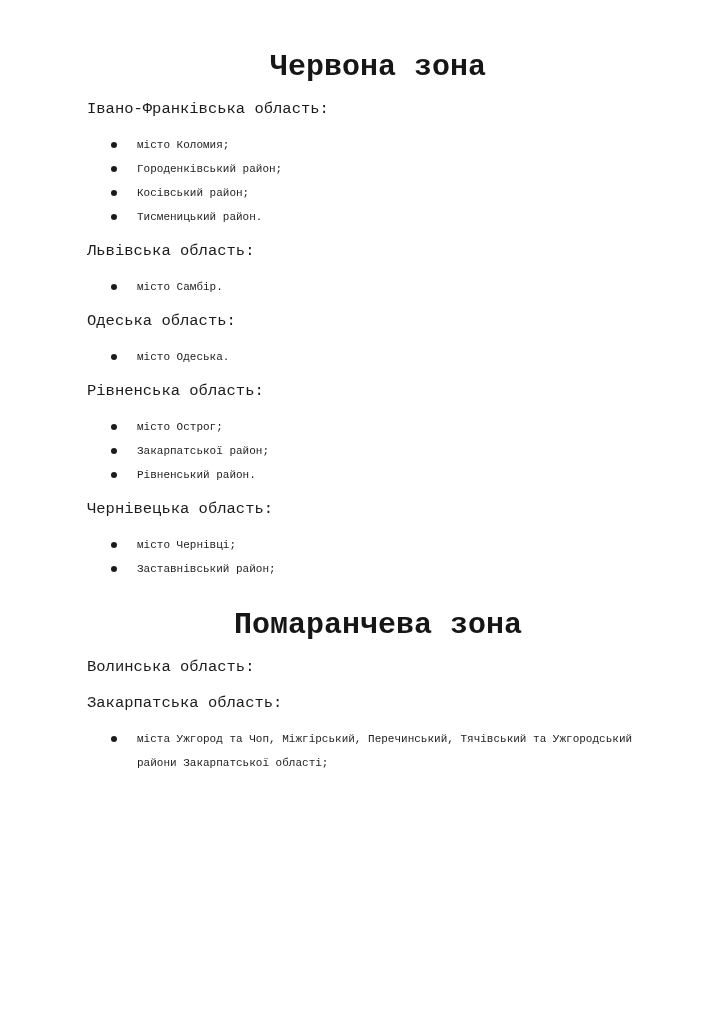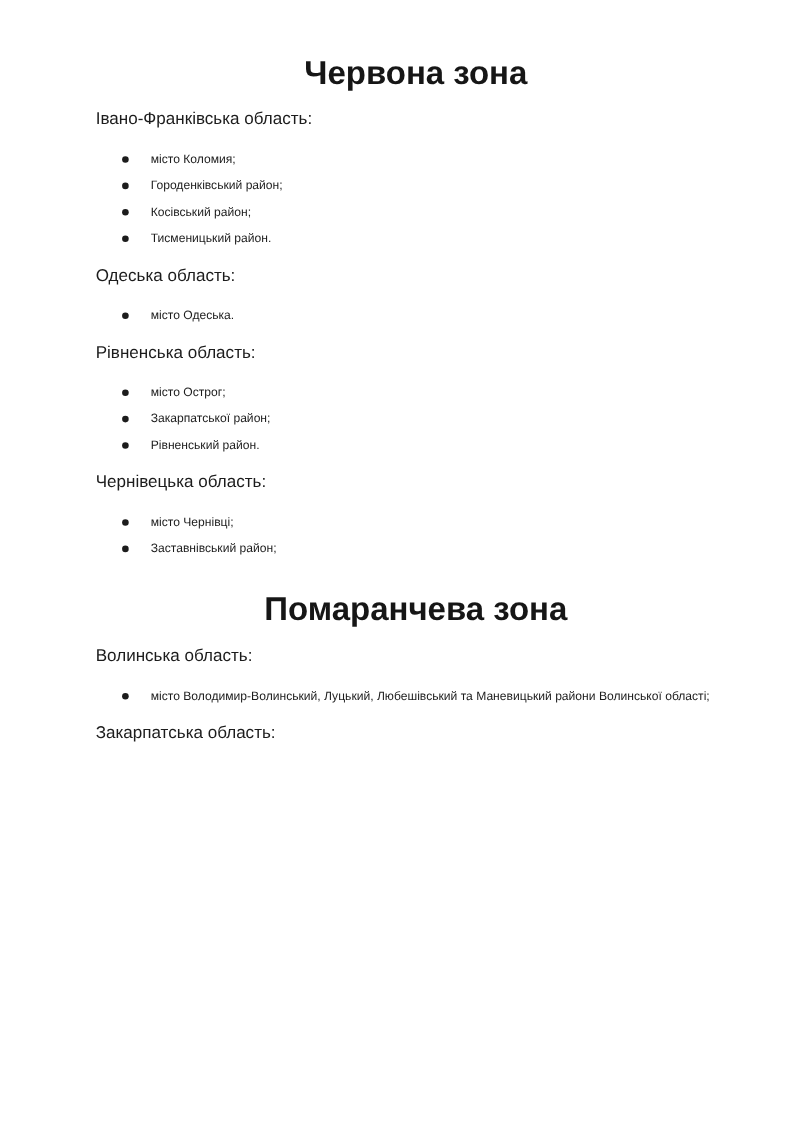--- a/index.html
+++ b/index.html
@@ -7,21 +7,21 @@
     padding: 0;
     background: #ffffff;
   }
   .page {
     position: relative;
     width: 724px;
     height: 824px;
     box-sizing: border-box;
     background: #ffffff;
     padding: 47px 55px 40px 87px;
-    font-family: Liberation Sans, sans-serif;
+    font-family: Liberation Mono, monospace;
     color: #1c1c1c;
     overflow: hidden;
   }
   .zone-section + .zone-section {
     margin-top: 24px;
   }
   .zone-title {
     font-size: 30px;
     line-height: 40px;
     font-weight: 700;
@@ -72,20 +72,26 @@
   <li class="list-item"><span class="bullet-dot"></span><span class="item-text">місто Коломия;</span></li>
 
   <li class="list-item"><span class="bullet-dot"></span><span class="item-text">Городенківський район;</span></li>
 
   <li class="list-item"><span class="bullet-dot"></span><span class="item-text">Косівський район;</span></li>
 
   <li class="list-item"><span class="bullet-dot"></span><span class="item-text">Тисменицький район.</span></li>
 </ul>
   </div>
 
+  <div class="region-group">
+    <p class="region-heading">Львівська область:</p>
+    <ul class="region-list">
+  <li class="list-item"><span class="bullet-dot"></span><span class="item-text">місто Самбір.</span></li>
+</ul>
+  </div>
 
   <div class="region-group">
     <p class="region-heading">Одеська область:</p>
     <ul class="region-list">
   <li class="list-item"><span class="bullet-dot"></span><span class="item-text">місто Одеська.</span></li>
 </ul>
   </div>
 
   <div class="region-group">
     <p class="region-heading">Рівненська область:</p>
@@ -109,22 +115,22 @@
 
 </ul>
   </div>
 </section>
 
   <section class="zone-section">
     <h1 class="zone-title">Помаранчева зона</h1>
 
   <div class="region-group">
     <p class="region-heading">Волинська область:</p>
-    <ul class="region-list">
-  <li class="list-item"><span class="bullet-dot"></span><span class="item-text">місто Володимир-Волинський, Луцький, Любешівський та Маневицький райони Волинської області;</span></li>
-</ul>
   </div>
 
   <div class="region-group">
     <p class="region-heading">Закарпатська область:</p>
+    <ul class="region-list">
+  <li class="list-item"><span class="bullet-dot"></span><span class="item-text">міста Ужгород та Чоп, Міжгірський, Перечинський, Тячівський та Ужгородський райони Закарпатської області;</span></li>
+</ul>
   </div>
 </section>
 </div>
 
 </body></html>

